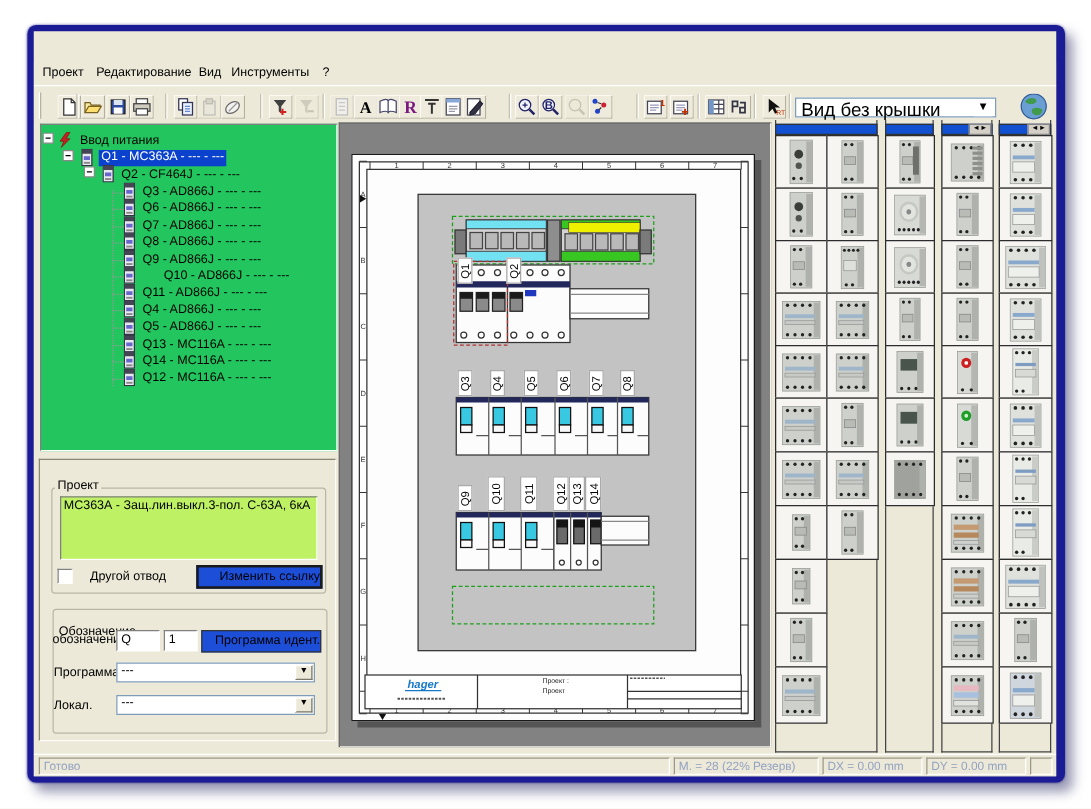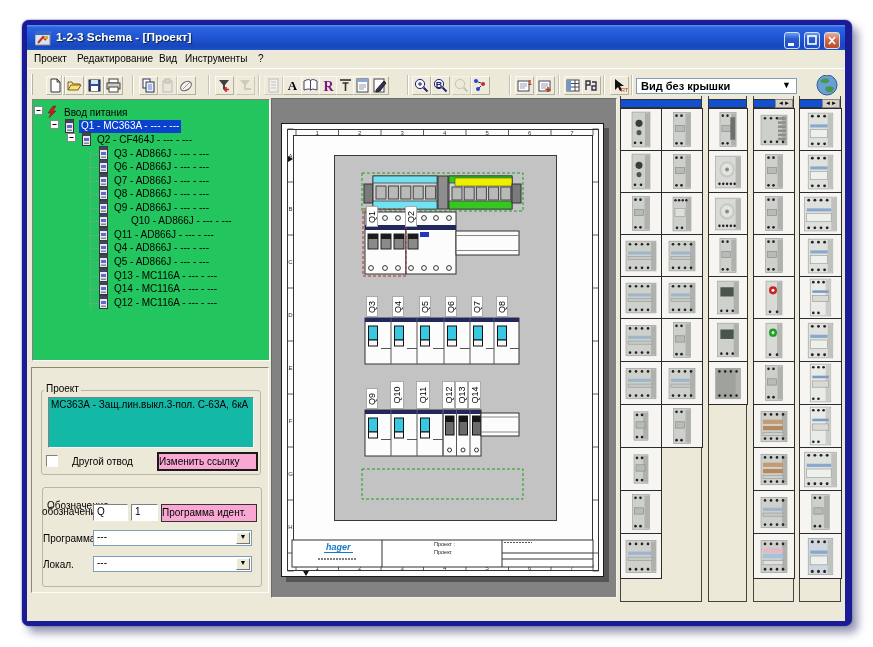--- a/index.html
+++ b/index.html
@@ -13,55 +13,31 @@
 #menubar{left:0;top:25px;width:818px;height:18px;background:#ece9d8;font-size:10px;color:#000}
 #menubar span{position:absolute;top:3px}
 #toolbar{left:0;top:43px;width:818px;height:29px;background:#ece9d8;border-top:1px solid #fff}
 .tico{top:7px;width:19px;height:19px;border:1px solid;border-color:#fbf9f1 #b4b09e #b4b09e #fbf9f1;border-radius:1px;background:#eeebdc}
 .tsep{top:6px;width:2px;height:20px;border-left:1px solid #c6c2b2;border-right:1px solid #fff}
 #status{left:0;top:578px;width:818px;height:20px;background:#ece9d8;font-size:9.5px;color:#93a2c2}
 .sf{top:3px;height:14px;border:1px solid;border-color:#9c9888 #fff #fff #9c9888;padding:1px 3px;white-space:nowrap;overflow:hidden}
 .sunk{border:1px solid;border-color:#808080 #fff #fff #808080}
 .gbox{border:1px solid #b9b6a6;border-radius:3px}
 .glab{background:#ece9d8;font-size:10px;padding:0 2px}
-.btn{background:#f9a8d4;font-size:10px;text-align:left;color:#000}
+.btn{background:#1d4ed8;font-size:10px;text-align:right;color:#000}
 .combo{background:#fff;border:1px solid;border-color:#7f9db9}
 .carr{background:#ece9d8;border:1px solid;border-color:#fff #7a766a #7a766a #fff;text-align:center;font-size:7px;color:#000}
 .treerow{font-size:10px;white-space:nowrap;color:#000}
 .cell{background:#f6f5f2;border:1px solid #2c2c2c}
 svg{display:block}
 .vlab{background:#fff;border:1px solid #aaa;color:#000}
 .vlab span{position:absolute;left:50%;top:50%;transform:translate(-50%,-50%) rotate(-90deg);font-size:9px;white-space:nowrap;font-family:"Liberation Sans",sans-serif}
 </style></head><body>
 <div id="win" class="a">
     <div id="inner" class="a">
-<div id="title" class="a">
-<svg class="a" style="left:8px;top:6px" width="16" height="16">
-<rect x="0" y="0" width="15" height="14" fill="#d8e4f0" stroke="#888"></rect>
-<rect x="0" y="0" width="15" height="4" fill="#3868c8"></rect>
-<path d="M3 12 L8 6 L11 9" stroke="#c03020" stroke-width="2" fill="none"></path>
-<rect x="9" y="5" width="4" height="3" fill="#e8a030"></rect>
-        </svg>
-<div class="a txt">1-2-3 Schema - [Проект]</div>
-<div class="a tbtn" style="left:757px;background:linear-gradient(180deg,#6a9cf0,#2a5ad0 40%,#1f4ec4)">
-          <svg width="14" height="15">
-            <rect x="3" y="10" width="6" height="3" fill="#fff"></rect>
-          </svg>
-        </div>
-<div class="a tbtn" style="left:777px;background:linear-gradient(180deg,#6a9cf0,#2a5ad0 40%,#1f4ec4)">
-          <svg width="14" height="15">
-            <rect x="3" y="3" width="8" height="8" fill="none" stroke="#fff" stroke-width="1.6"></rect>
-          </svg>
-        </div>
-<div class="a tbtn" style="left:797px;background:linear-gradient(180deg,#eab19a,#cd6c4e 45%,#bc4a2d)">
-          <svg width="14" height="15">
-            <path d="M4 4 L10 11 M10 4 L4 11" stroke="#fff" stroke-width="1.8"></path>
-          </svg>
-        </div>
-</div>
 <div id="menubar" class="a">
 <span style="left:7px">Проект</span>
 <span style="left:50px">Редактирование</span>
 <span style="left:132px">Вид</span>
 <span style="left:158px">Инструменты</span>
 <span style="left:231px">?</span>
 </div>
 <div id="toolbar" class="a">
 <div class="a" style="left:4px;top:5px;width:2px;height:21px;border-left:1px solid #fff;border-right:1px solid #b8b4a4"></div>
 <div class="a tico" style="left:19px;">
@@ -226,21 +202,21 @@
 <div class="a tsep" style="left:34px"></div>
 <div class="a tsep" style="left:105px"></div>
 <div class="a tsep" style="left:181px"></div>
 <div class="a tsep" style="left:231px"></div>
 <div class="a tsep" style="left:380px"></div>
 <div class="a tsep" style="left:482px"></div>
 <div class="a tsep" style="left:531px"></div>
 <div class="a tsep" style="left:576px"></div>
 <div class="a tsep" style="left:604px"></div>
 <div class="a combo sunk" style="left:609px;top:9px;width:161px;height:16px">
-          <div class="a" style="left:4px;top:1px;font-size:11px;font-weight:bold;color:#000">Вид без крышки</div>
+          <div class="a" style="left:4px;top:1px;font-size:15px;font-weight:normal;color:#000">Вид без крышки</div>
           <div class="a" style="right:2px;top:1px;width:15px;height:13px;background:#fff;text-align:center;font-size:9px;color:#000">▼</div>
         </div>
 <svg class="a" style="left:789px;top:6px" width="23" height="21">
 <circle cx="11" cy="10" r="10" fill="#6b9fd4"></circle>
           <circle cx="11" cy="10" r="10" fill="none" stroke="#2f5a96"></circle>
 <path d="M4 6 q4 -4 8 -2 q3 2 -1 4 q-5 1 -7 -2z" fill="#3f9a4c"></path>
           <path d="M10 12 q5 -2 8 1 q-1 5 -6 4 q-4 -2 -2 -5z" fill="#3f9a4c"></path>
         </svg>
 </div>
 <div class="a" style="left:0;top:73px;width:818px;height:505px;background:#ece9d8"></div>
@@ -369,21 +345,21 @@
           <rect x="0.5" y="0.5" width="8" height="3.5" fill="#445"></rect>
           <rect x="2" y="6" width="5" height="3" fill="#66c"></rect>
           <rect x="2" y="10.5" width="5" height="1.5" fill="#888"></rect>
         </svg>
 <div class="a treerow" style="left:81px;top:197px">Q12 - MC116A - --- - ---</div>
 <div class="a" style="left:57px;top:52px;width:1px;height:157px;border-left:1px dotted #999"></div>
 </div>
 <div class="a" style="left:4px;top:342px;width:238px;height:226px;background:#ece9d8;border:1px solid;border-color:#8a8674 #fdfcf8 #fdfcf8 #8a8674"></div>
 <div class="a gbox" style="left:14px;top:365px;width:220px;height:85px"></div>
 <div class="a glab" style="left:17px;top:358px">Проект</div>
-<div class="a sunk" style="left:21px;top:372px;width:206px;height:51px;background:#14b8a6;font-size:10px">
+<div class="a sunk" style="left:21px;top:372px;width:206px;height:51px;background:#bef264;font-size:10px">
         <div style="padding:1px 2px">МС363А - Защ.лин.выкл.3-пол. С-63А, 6кА</div>
       </div>
 <div class="a sunk" style="left:19px;top:430px;width:12px;height:12px;background:#fff"></div>
 <div class="a" style="left:45px;top:431px;font-size:10px">Другой отвод</div>
 <div class="a btn" style="left:130px;top:427px;width:101px;height:19px;border:2px solid #1a1a1a;line-height:15px">Изменить ссылку</div>
 <div class="a gbox" style="left:15px;top:462px;width:220px;height:100px"></div>
 <div class="a glab" style="left:18px;top:475px">Обозначение</div>
 <div class="a" style="left:15px;top:481px;font-size:10px;width:52px;overflow:hidden;white-space:nowrap">обозначени</div>
 <div class="a sunk" style="left:66px;top:479px;width:35px;height:17px;background:#fff;font-size:10px">
         <div style="padding:1px 3px">Q</div>
@@ -1267,13 +1243,21 @@
           <circle cx="12.0" cy="7" r="1.4" fill="#222"></circle>
           <circle cx="18.0" cy="7" r="1.4" fill="#222"></circle>
           <circle cx="24.0" cy="7" r="1.4" fill="#222"></circle>
           <circle cx="12.0" cy="34" r="1.4" fill="#222"></circle>
           <circle cx="18.0" cy="34" r="1.4" fill="#222"></circle>
           <circle cx="24.0" cy="34" r="1.4" fill="#222"></circle>
           <rect x="10.0" y="15" width="17" height="3" fill="#88a8cc"></rect>
           <rect x="10.0" y="20" width="17" height="8" fill="#eef0eb" stroke="#999" stroke-width="0.6"></rect>
         </svg>
       </div>
+<div id="status" class="a">
+<div class="a" style="left:0;top:0;width:818px;height:1px;background:#fff"></div>
+<div class="a sf" style="left:4px;width:505px">Готово</div>
+<div class="a sf" style="left:512px;width:116px">М. = 28 (22% Резерв)</div>
+<div class="a sf" style="left:631px;width:80px">DX = 0.00 mm</div>
+<div class="a sf" style="left:714px;width:80px">DY = 0.00 mm</div>
+<div class="a sf" style="left:797px;width:18px"></div>
+</div>
 </div>
   </div>
 </body></html>

